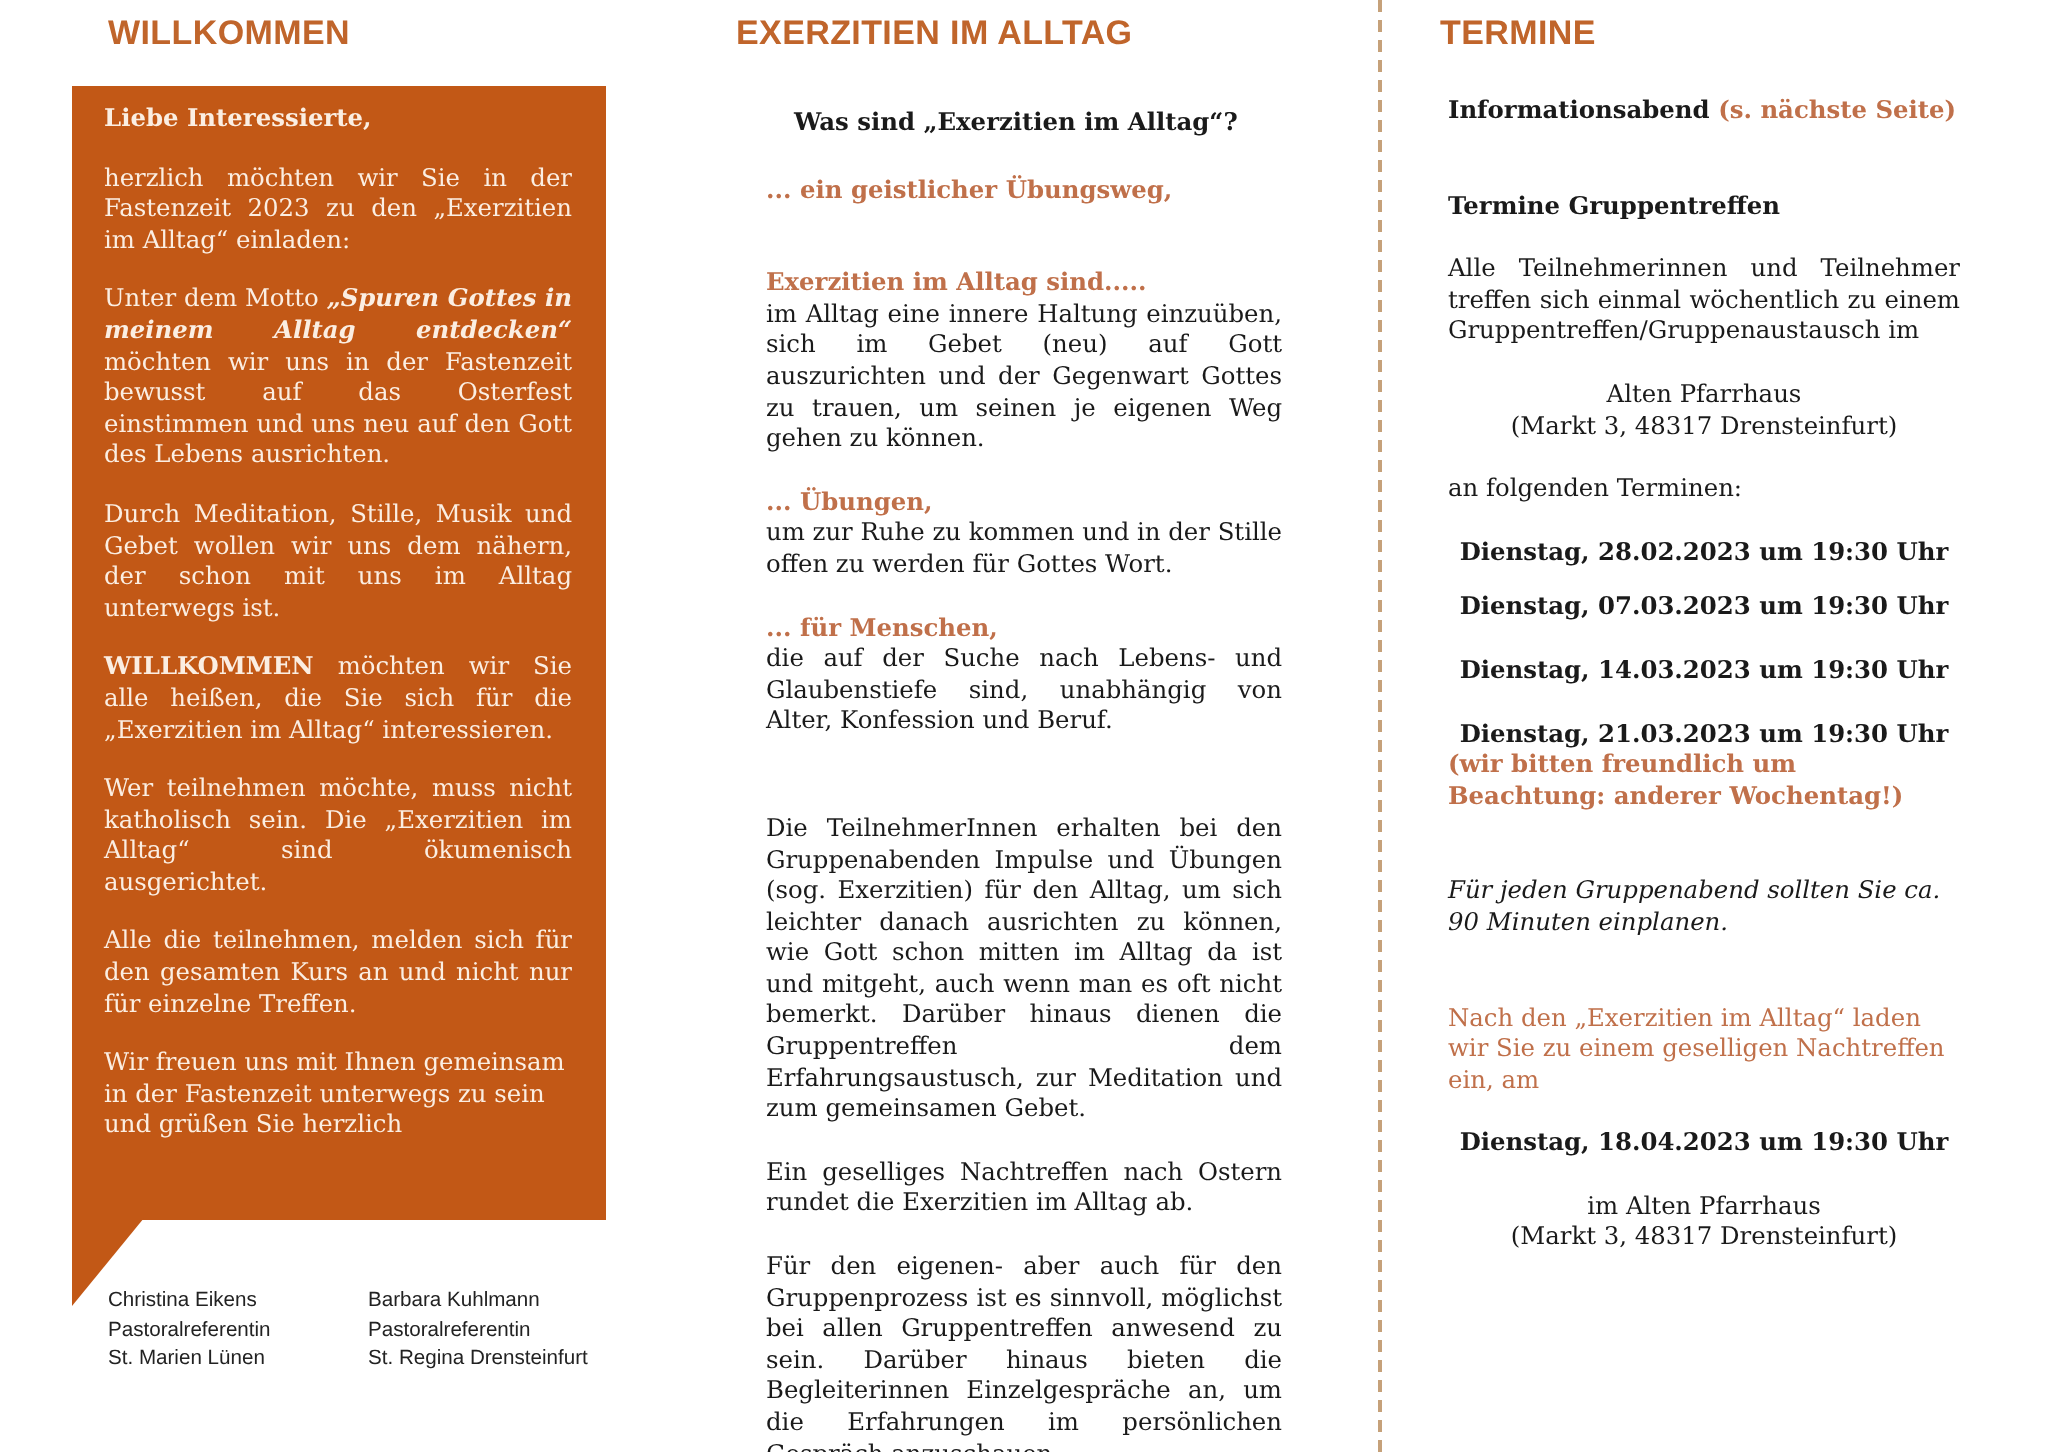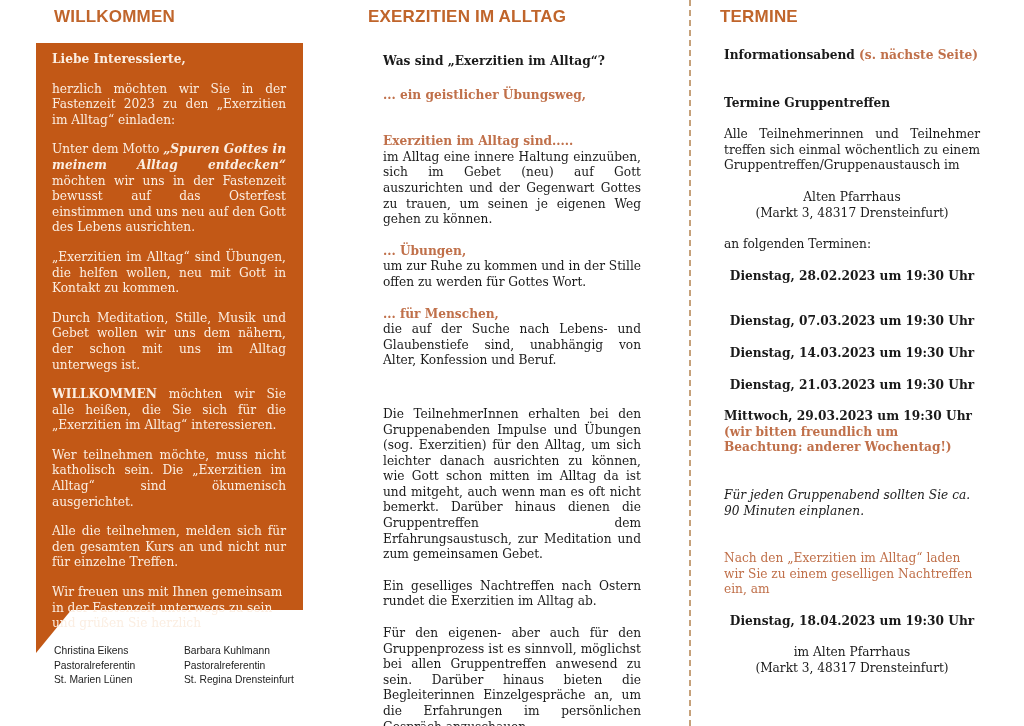--- a/index.html
+++ b/index.html
@@ -50,21 +50,20 @@
 
 <div class="orange-box"></div>
 <svg class="tail" viewBox="0 0 40 44" width="40" height="44">
   <polygon points="0,0 36,0 0,44" fill="#c25816"></polygon>
 </svg>
 
 <div class="box-text">
   <p><b>Liebe Interessierte,</b></p>
   <p>herzlich möchten wir Sie in der Fastenzeit 2023 zu den „Exerzitien im Alltag“ einladen:</p>
   <p><span>Unter dem Motto </span><b><i>„Spuren Gottes in meinem Alltag entdecken“</i></b><span> möchten wir uns in der Fastenzeit bewusst auf das Osterfest einstimmen und uns neu auf den Gott des Lebens ausrichten.</span></p>
-  <p>„Exerzitien im Alltag“ sind Übungen, die helfen wollen, neu mit Gott in Kontakt zu kommen.</p>
   <p>Durch Meditation, Stille, Musik und Gebet wollen wir uns dem nähern, der schon mit uns im Alltag unterwegs ist.</p>
   <p><b>WILLKOMMEN</b><span> möchten wir Sie alle heißen, die Sie sich für die „Exerzitien im Alltag“ interessieren.</span></p>
   <p>Wer teilnehmen möchte, muss nicht katholisch sein. Die „Exerzitien im Alltag“ sind ökumenisch ausgerichtet.</p>
   <p>Alle die teilnehmen, melden sich für den gesamten Kurs an und nicht nur für einzelne Treffen.</p>
   <p style="text-align:left;">Wir freuen uns mit Ihnen gemeinsam in der Fastenzeit unterwegs zu sein und grüßen Sie herzlich</p>
 </div>
 
 <div class="sig" style="left:54px;">
   <div>Christina Eikens</div>
   <div>Pastoralreferentin</div>
@@ -72,21 +71,21 @@
 </div>
 <div class="sig" style="left:184px;">
   <div>Barbara Kuhlmann</div>
   <div>Pastoralreferentin</div>
   <div>St. Regina Drensteinfurt</div>
 </div>
 
 <div class="heading" style="left:368px;">EXERZITIEN IM ALLTAG</div>
 
 <div class="col mid" style="top:54px;">
-  <p style="font-weight:bold;">Was sind „Exerzitien im Alltag“?</p>
+  <p style="font-weight:bold;margin-left:14px;">Was sind „Exerzitien im Alltag“?</p>
   <p class="orange" style="margin-top:18px;">... ein geistlicher Übungsweg,</p>
 
   <p class="orange" style="margin-top:31px;">Exerzitien im Alltag sind.....</p>
   <p>im Alltag eine innere Haltung einzuüben, sich im Gebet (neu) auf Gott auszurichten und der Gegenwart Gottes zu trauen, um seinen je eigenen Weg gehen zu können.</p>
 
   <p class="orange" style="margin-top:16px;">... Übungen,</p>
   <p>um zur Ruhe zu kommen und in der Stille offen zu werden für Gottes Wort.</p>
 
   <p class="orange" style="margin-top:16px;">... für Menschen,</p>
   <p>die auf der Suche nach Lebens- und Glaubenstiefe sind, unabhängig von Alter, Konfession und Beruf.</p>
@@ -105,24 +104,23 @@
 
   <p style="font-weight:bold; margin-top:32px;">Termine Gruppentreffen</p>
   <p style="margin-top:16px; text-align:justify;">Alle Teilnehmerinnen und Teilnehmer treffen sich einmal wöchentlich zu einem Gruppentreffen/Gruppenaustausch im</p>
 
   <p class="center" style="margin-top:16px;">Alten Pfarrhaus</p>
   <p class="center">(Markt 3, 48317 Drensteinfurt)</p>
 
   <p style="margin-top:16px;">an folgenden Terminen:</p>
 
   <p class="date" style="margin-top:16px;">Dienstag, 28.02.2023 um 19:30 Uhr</p>
-  <p class="date" style="margin-top:30px;">Dienstag, 07.03.2023 um 19:30 Uhr</p>
+  <p class="date" style="margin-top:12px;">Dienstag, 07.03.2023 um 19:30 Uhr</p>
   <p class="date" style="margin-top:16px;">Dienstag, 14.03.2023 um 19:30 Uhr</p>
   <p class="date" style="margin-top:16px;">Dienstag, 21.03.2023 um 19:30 Uhr</p>
-  <p style="font-weight:bold; margin-top:16px;">Mittwoch, 29.03.2023 um 19:30 Uhr</p>
   <p class="orange">(wir bitten freundlich um Beachtung: anderer Wochentag!)</p>
 
   <p class="it" style="margin-top:32px;">Für jeden Gruppenabend sollten Sie ca. 90 Minuten einplanen.</p>
 
   <p class="orange-plain" style="margin-top:32px;">Nach den „Exerzitien im Alltag“ laden wir Sie zu einem geselligen Nachtreffen ein, am</p>
 
   <p class="date" style="margin-top:16px;">Dienstag, 18.04.2023 um 19:30 Uhr</p>
 
   <p class="center" style="margin-top:16px;">im Alten Pfarrhaus</p>
   <p class="center">(Markt 3, 48317 Drensteinfurt)</p>

